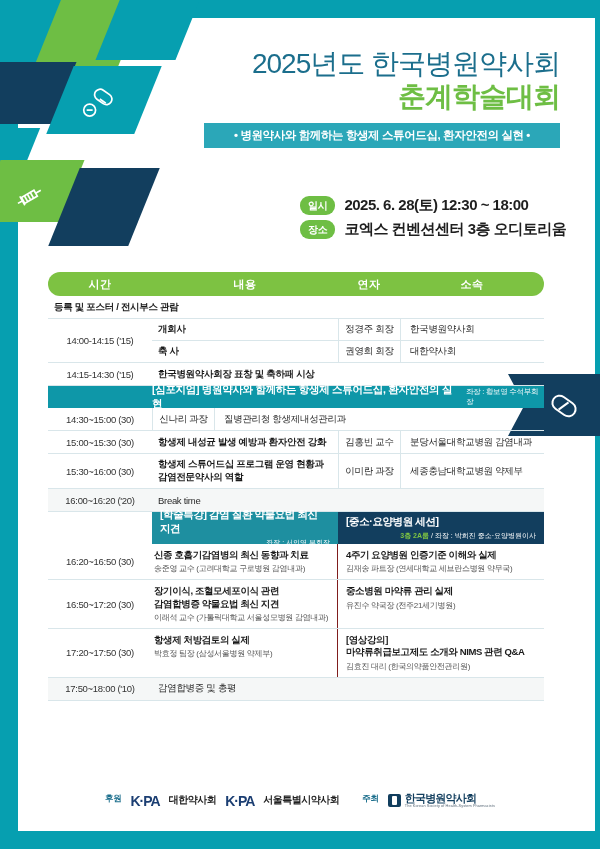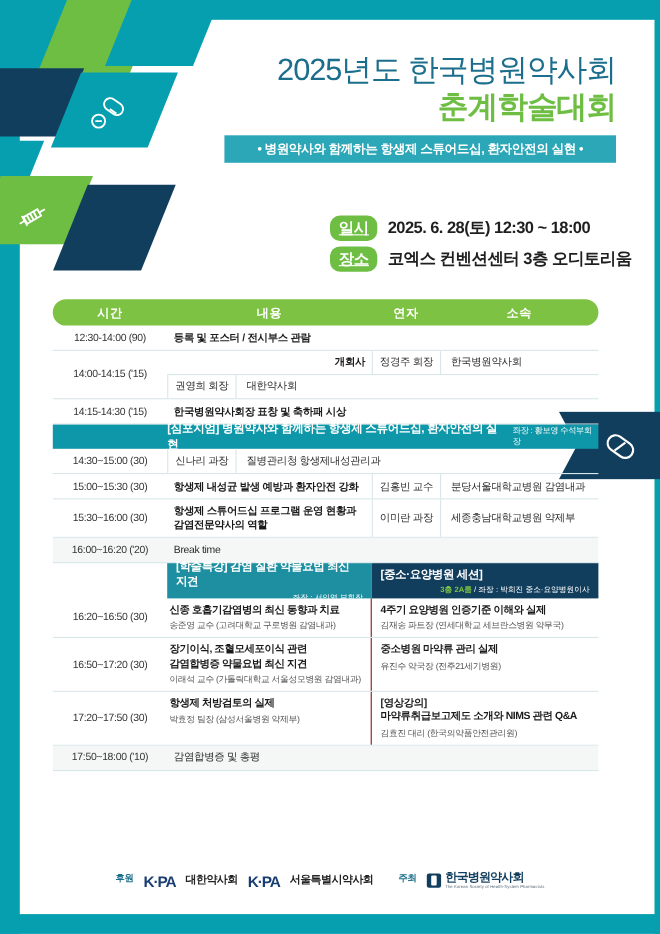--- a/index.html
+++ b/index.html
@@ -52,22 +52,22 @@
   .subtitle{
     margin-top:10px;margin-left:auto;display:inline-block;
     background:#2BA7B8;color:#fff;font-size:11.5px;font-weight:bold;
     padding:5px 30px;letter-spacing:-0.4px;white-space:nowrap;
   }
 
   
   .info{position:absolute;left:300px;top:196px;width:270px;}
   .info-row{display:flex;align-items:center;gap:9px;margin-bottom:5px;}
   .badge{
-    background:#6EBE44;color:#fff;font-size:14px;font-weight:bold;
-    border-radius:9px;padding:2.5px 8px;letter-spacing:-0.3px;white-space:nowrap;text-decoration:underline;
+    background:#6EBE44;color:#fff;font-size:10px;font-weight:bold;
+    border-radius:9px;padding:2.5px 8px;letter-spacing:-0.3px;white-space:nowrap;
   }
   .info-text{font-size:15px;color:#1f1f1f;font-weight:bold;letter-spacing:-0.5px;white-space:nowrap;}
 
   
   .table{position:absolute;left:48px;top:272px;width:496px;}
   .thead{
     display:flex;background:#7DC242;border-radius:13px;height:24px;align-items:center;
     color:#fff;font-size:11px;font-weight:bold;letter-spacing:0.5px;
   }
   .c-time{width:104px;text-align:center;flex:none;}
@@ -86,21 +86,21 @@
 
   .bold{font-weight:bold;color:#1a1a1a;}
 
   
   .group{display:flex;border-bottom:1px solid #D9E6EA;}
   .group .timecol{
     width:104px;flex:none;display:flex;align-items:center;justify-content:center;
     font-size:9.5px;color:#333;letter-spacing:-0.3px;
   }
   .group .stack{flex:1;display:flex;flex-direction:column;}
-  .group .stack .srow{display:flex;flex:1;min-height:21px;text-align:right;}
+  .group .stack .srow{display:flex;flex:1;min-height:21px;}
   .group .stack .srow+.srow{border-top:1px solid #D9E6EA;}
 
   
   .banner{
     display:flex;align-items:center;height:22px;background:#0E97A8;color:#fff;
     font-size:10.5px;font-weight:bold;letter-spacing:-0.3px;padding-left:104px;box-sizing:border-box;
   }
   .banner .chair{font-size:7.5px;font-weight:normal;margin-left:9px;opacity:.95;}
 
   .banner2{display:flex;height:32px;}
@@ -209,36 +209,38 @@
 
   <div class="table">
     <div class="thead">
       <div class="c-time">시간</div>
       <div class="c-content">내용</div>
       <div class="c-speaker">연자</div>
       <div class="c-org">소속</div>
     </div>
     <div id="tbody">
         <div class="row">
-          <div class="cell time">12:30-14:00 (90)</div>
           <div class="cell full">
             <span class="bold">등록 및 포스터 / 전시부스 관람</span>
           </div>
         </div>
         <div class="group">
           <div class="timecol">14:00-14:15 ('15)</div>
           <div class="stack">
             <div class="srow">
               <div class="cell content">
                 <span class="bold">개회사</span>
               </div>
               <div class="cell speaker">정경주 회장</div>
               <div class="cell org">한국병원약사회</div>
             </div>
             <div class="srow">
+              <div class="cell content">
+                <span class="bold">축  사</span>
+              </div>
               <div class="cell speaker">권영희 회장</div>
               <div class="cell org">대한약사회</div>
             </div>
           </div>
         </div>
         <div class="row">
           <div class="cell time">14:15-14:30 ('15)</div>
           <div class="cell full">
             <span class="bold">한국병원약사회장 표창 및 축하패 시상</span>
           </div>

